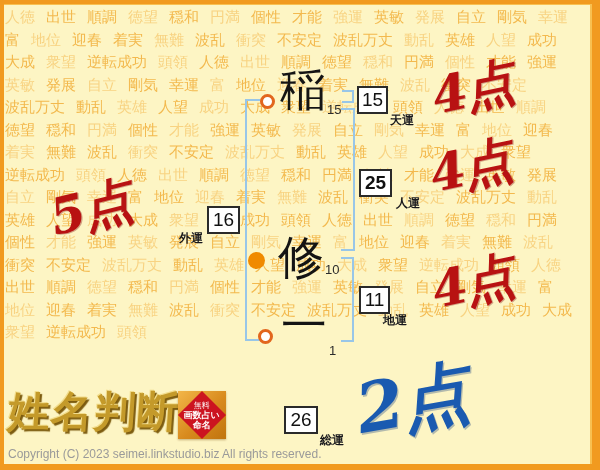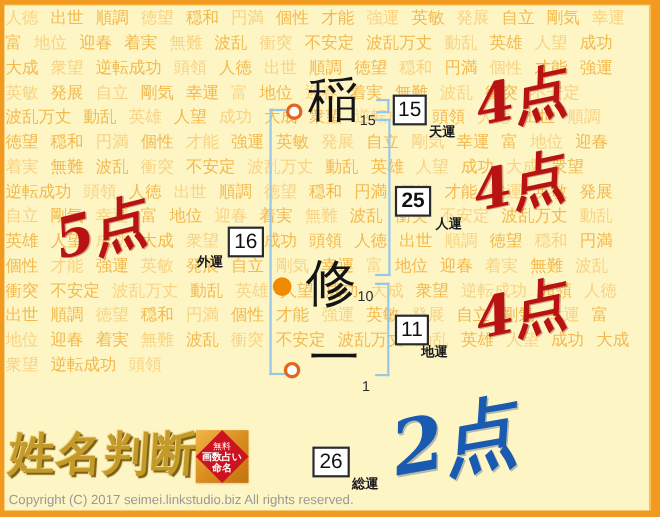--- a/index.html
+++ b/index.html
@@ -116,15 +116,15 @@
   <div class="abs seal" style="left:178px;top:391px;">
     <div class="seal-diamond">
       <div class="seal-text">
         <div class="l1">無料</div>
         <div class="l2">画数占い</div>
         <div class="l3">命名</div>
       </div>
     </div>
   </div>
 
-  <div class="abs copyright" style="left:8px;top:447px;">Copyright (C) 2017 seimei.linkstudio.biz All rights reserved.</div>
+  <div class="abs copyright" style="left:8px;top:447px;">Copyright (C) 2023 seimei.linkstudio.biz All rights reserved.</div>
 
 </div>
 
 </body></html>

